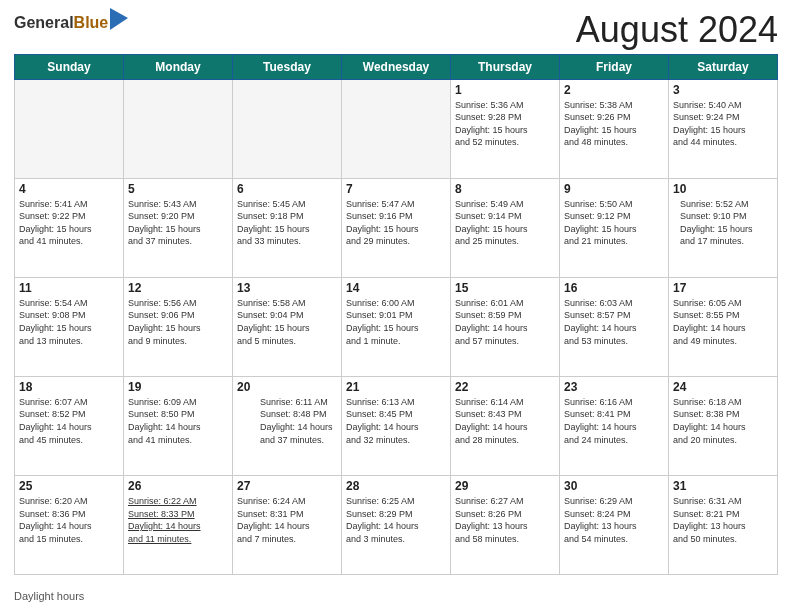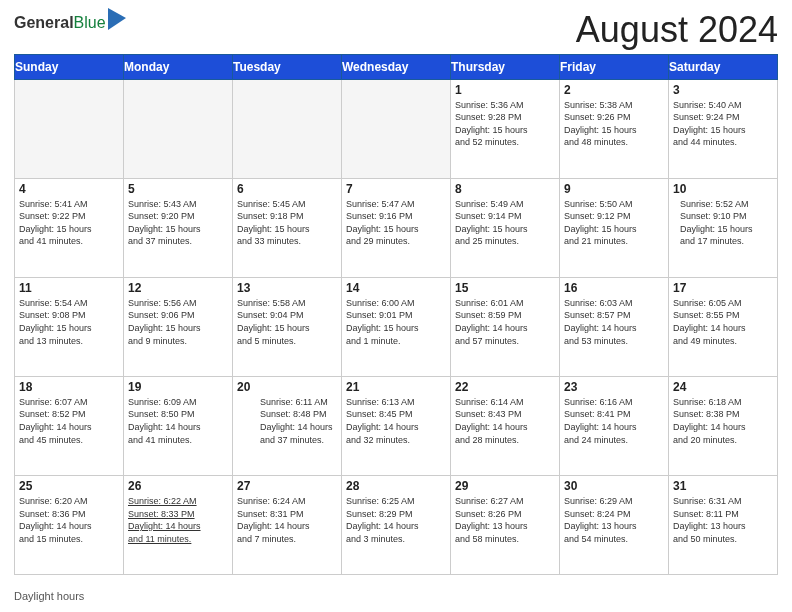--- a/index.html
+++ b/index.html
@@ -33,22 +33,22 @@
       flex-direction: row;
       line-height: 1.1;
     }
     .logo-general {
       font-size: 16px;
       font-weight: bold;
       color: #333;
     }
     .logo-blue {
       font-size: 16px;
-      font-weight: normal;
-      color: #15803d;
+      font-weight: bold;
+      color: #a16207;
     }
     .logo-icon {
       width: 18px;
       height: 22px;
       margin-left: 2px;
       margin-top: -8px;
     }
     .title-block {
       text-align: right;
     }
@@ -64,26 +64,26 @@
       margin-top: 2px;
     }
     .calendar {
       flex: 1;
       border: 1px solid #ccc;
       border-collapse: collapse;
       width: 100%;
       table-layout: fixed;
     }
     .calendar th {
-      background: #1d4ed8;
+      background: #0f766e;
       color: #fff;
       font-size: 12px;
       font-weight: bold;
-      padding: 5px 0;
-      text-align: left;
+      padding: 5px 12px;
+      text-align: center;
       border: 1px solid #1a5a9a;
     }
     .calendar td {
       border: 1px solid #ccc;
       vertical-align: top;
       padding: 3px 4px;
       font-size: 9.5px;
       color: #333;
       background: #fff;
       height: 82px;
@@ -364,21 +364,21 @@
           <td>
             <span class="day-number">30</span>
             <div class="day-info" style="white-space: pre-line;">Sunrise: 6:29 AM
 Sunset: 8:24 PM
 Daylight: 13 hours
 and 54 minutes.</div>
           </td>
           <td>
             <span class="day-number">31</span>
             <div class="day-info" style="white-space: pre-line;">Sunrise: 6:31 AM
-Sunset: 8:11 PM
+Sunset: 8:21 PM
 Daylight: 13 hours
 and 50 minutes.</div>
           </td>
         </tr>
       </tbody>
   </table>
 
   <div class="footer">
     <span>Daylight hours</span>
   </div>

